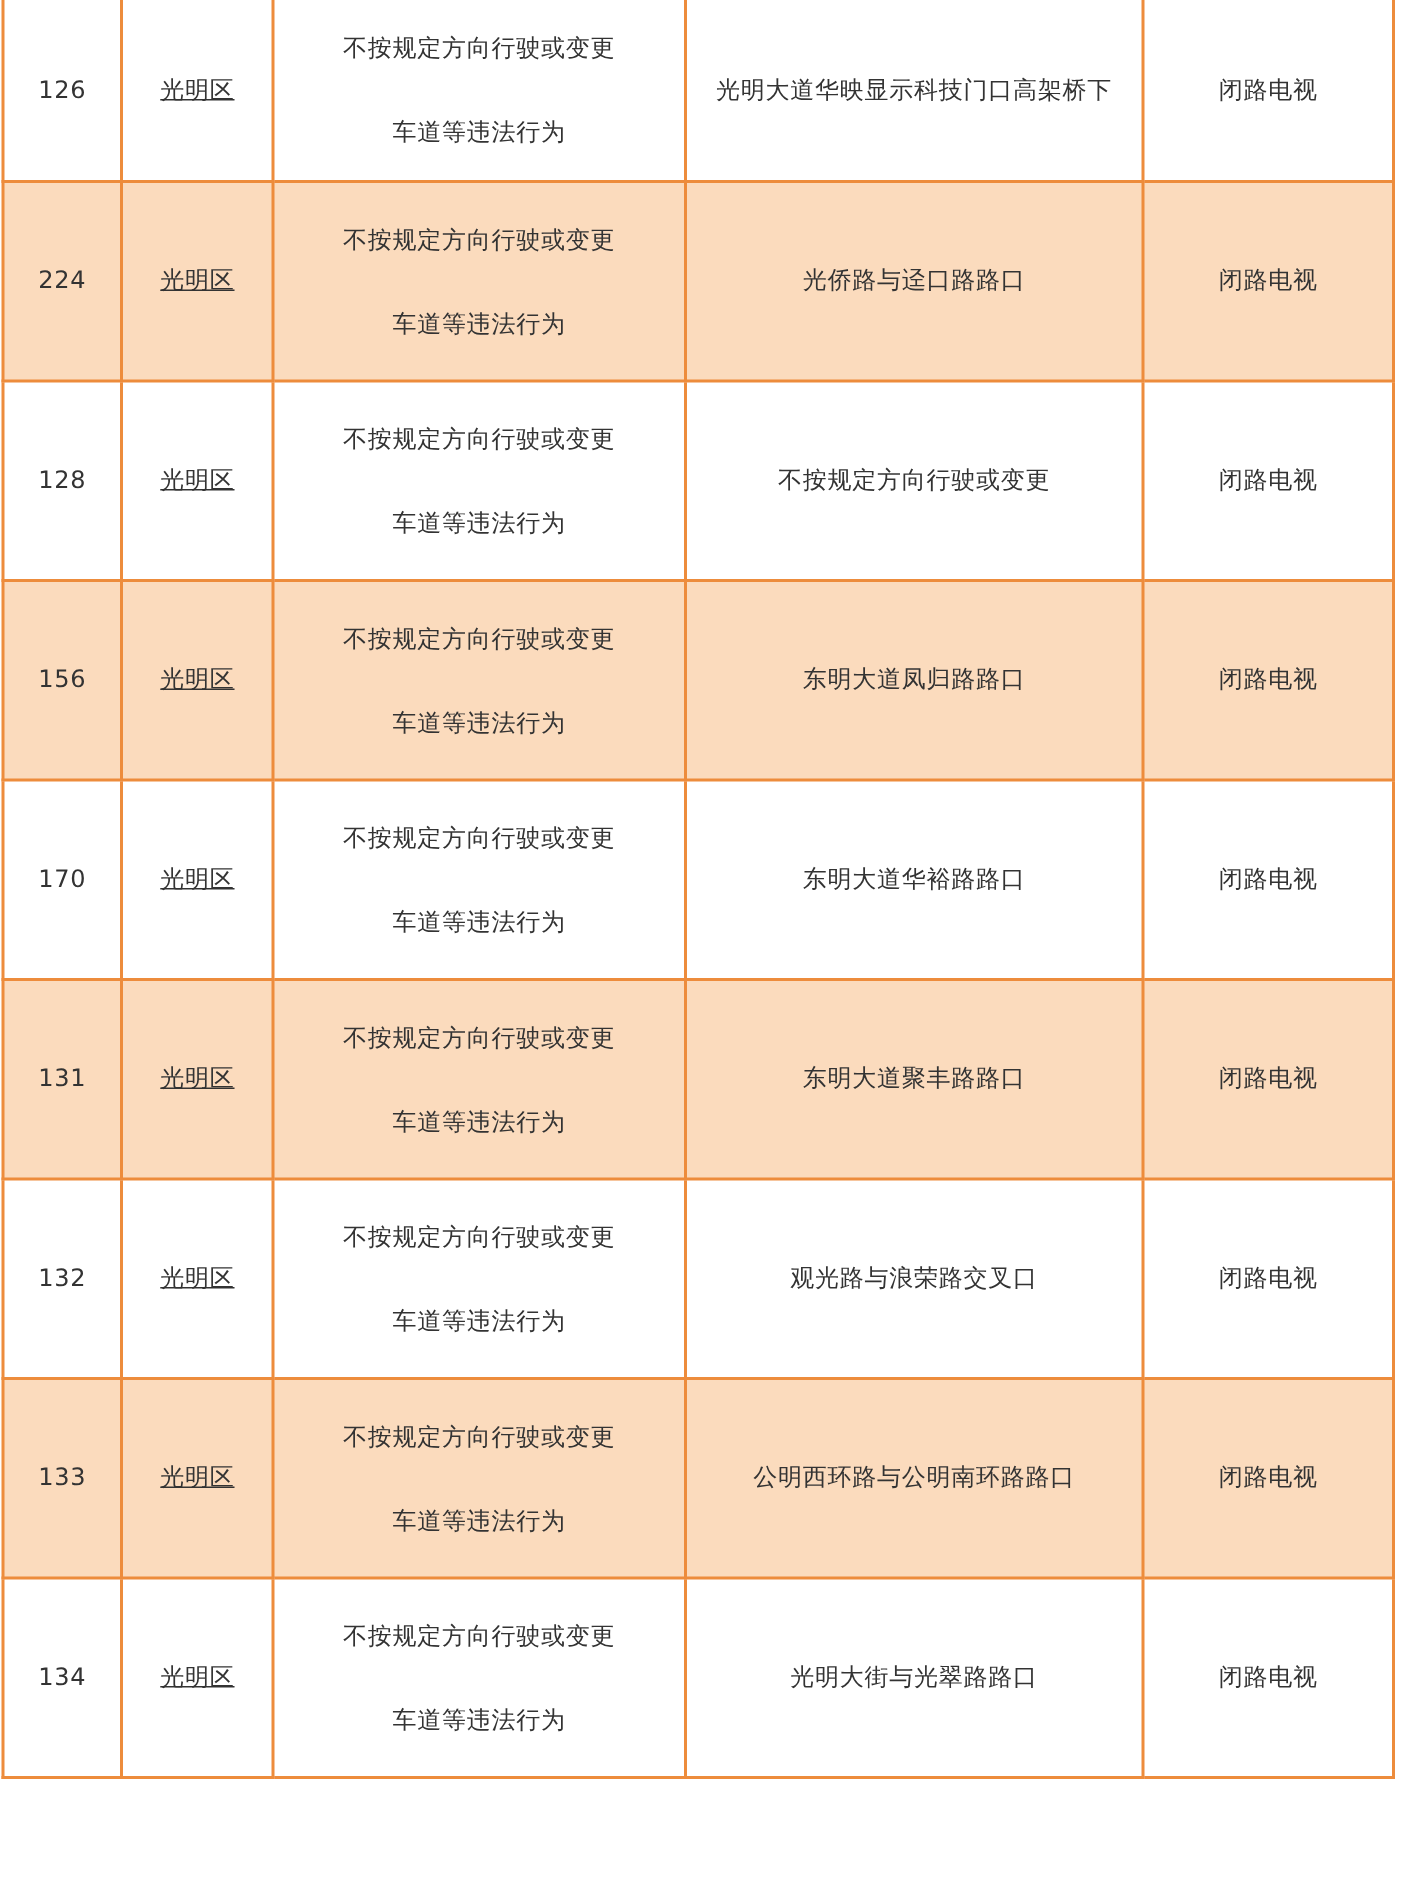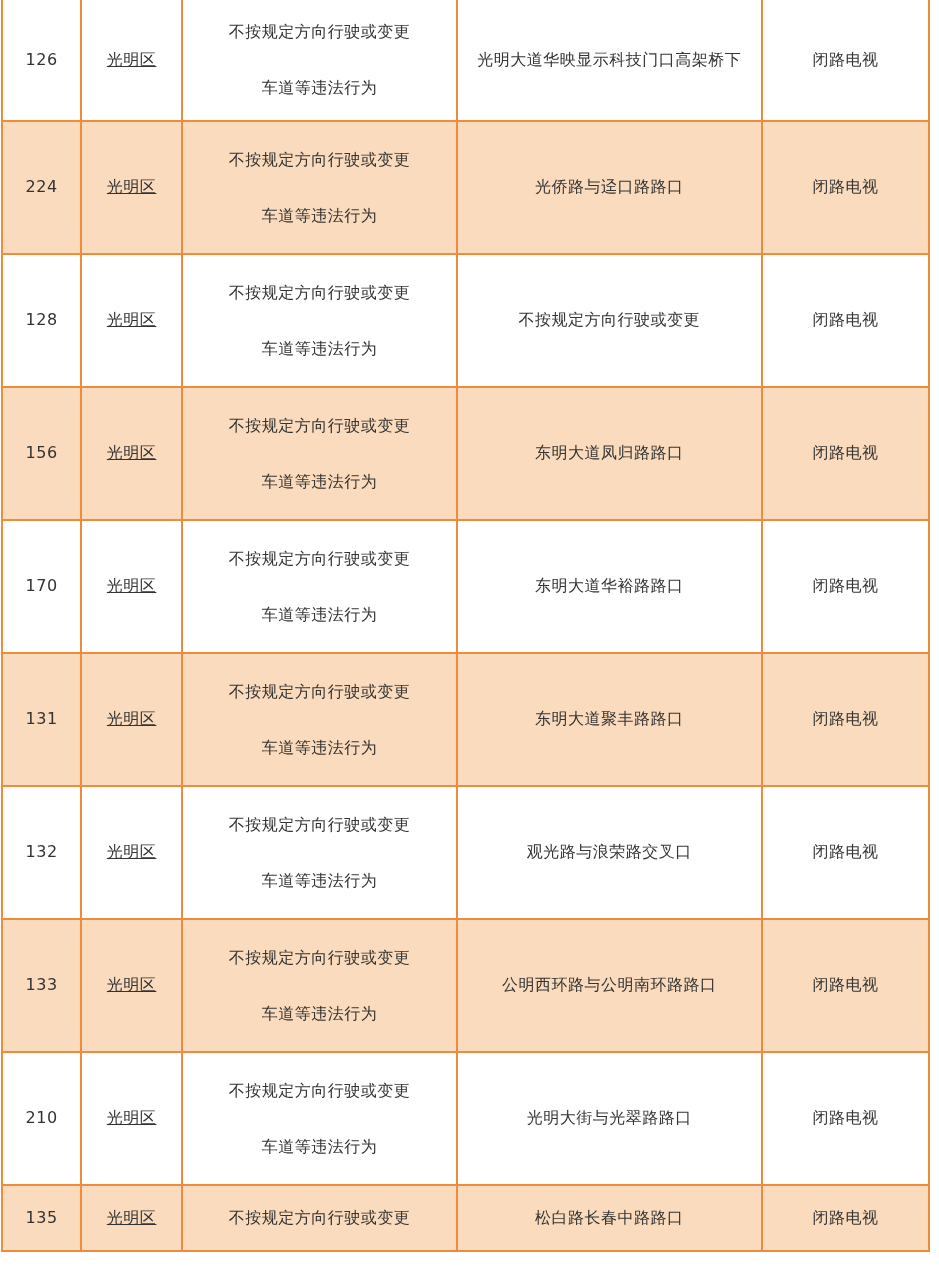--- a/index.html
+++ b/index.html
@@ -125,34 +125,24 @@
     <td class="col-index"><span>133</span></td>
     <td class="col-district"><span>光明区</span></td>
     <td class="col-violation">
       <div class="violation-line">不按规定方向行驶或变更</div>
       <div class="violation-line">车道等违法行为</div>
     </td>
     <td class="col-location"><span>公明西环路与公明南环路路口</span></td>
     <td class="col-method"><span>闭路电视</span></td>
   </tr>
         <tr class="row">
-    <td class="col-index"><span>210</span></td>
+    <td class="col-index"><span>134</span></td>
     <td class="col-district"><span>光明区</span></td>
     <td class="col-violation">
       <div class="violation-line">不按规定方向行驶或变更</div>
       <div class="violation-line">车道等违法行为</div>
     </td>
     <td class="col-location"><span>光明大街与光翠路路口</span></td>
     <td class="col-method"><span>闭路电视</span></td>
   </tr>
-        <tr class="row shaded clipped">
-    <td class="col-index"><span>135</span></td>
-    <td class="col-district"><span>光明区</span></td>
-    <td class="col-violation">
-      <div class="violation-line">不按规定方向行驶或变更</div>
-
-    </td>
-    <td class="col-location"><span>松白路长春中路路口</span></td>
-    <td class="col-method"><span>闭路电视</span></td>
-  </tr>
       </tbody>
   </table>
 </div>
 
 </body></html>

